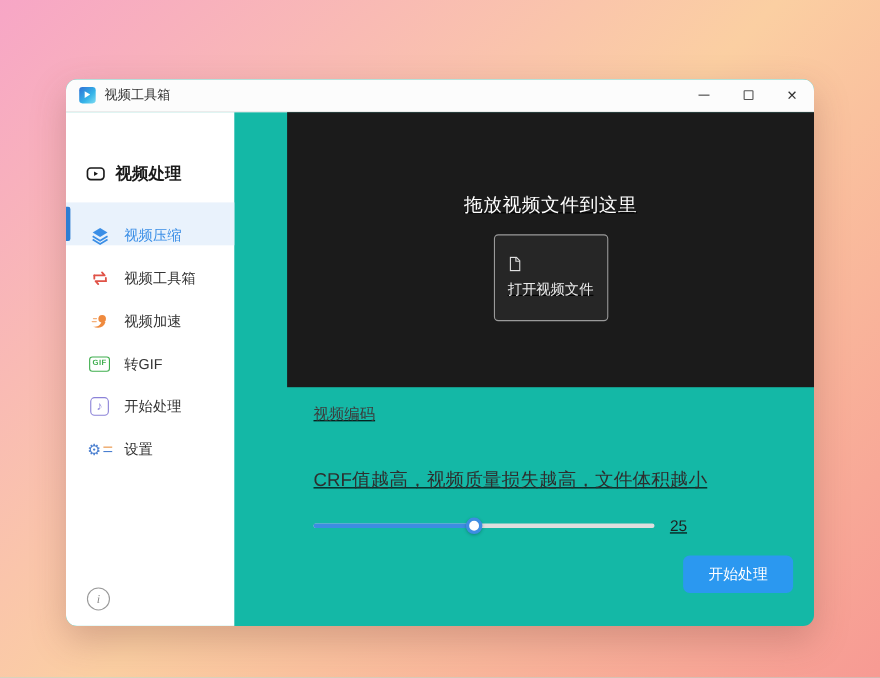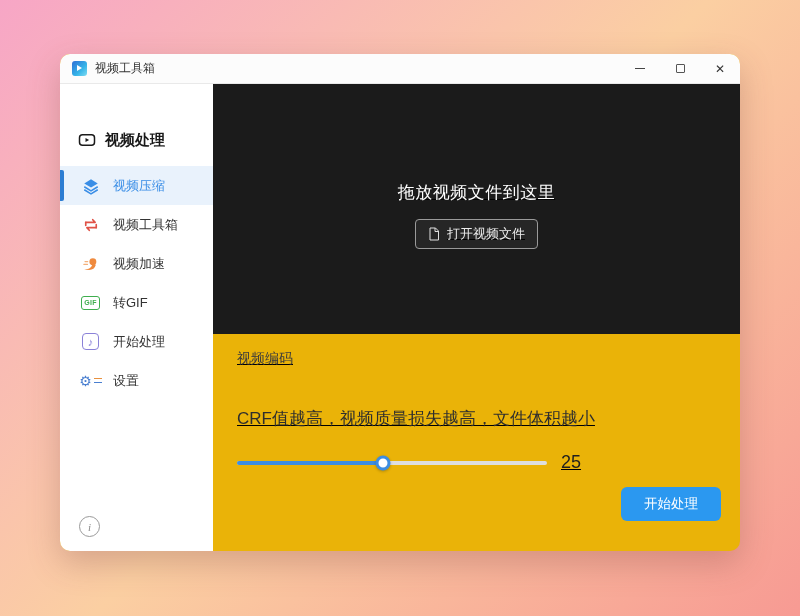--- a/index.html
+++ b/index.html
@@ -3,22 +3,22 @@
 <meta charset="utf-8">
 <style>
   * { margin:0; padding:0; box-sizing:border-box; }
   html,body { width:800px; height:616px; overflow:hidden; }
   body {
     font-family:"Liberation Sans","DejaVu Sans",sans-serif;
     background:linear-gradient(135deg,#f7a6c6 0%,#fbcfa2 50%,#f79a93 100%);
     position:relative;
   }
   .window {
-    position:absolute; left:60px; top:54px; width:680px; height:497px;
-    background:#eab308; border-radius:10px; overflow:hidden;
+    position:absolute; left:60px; top:72px; width:680px; height:497px;
+    background:#14b8a6; border-radius:10px; overflow:hidden;
     box-shadow:0 12px 32px rgba(120,60,60,.28);
     display:flex; flex-direction:column;
   }
   
   .titlebar {
     height:30px; flex:0 0 30px; background:#fcfcfc; display:flex; align-items:center;
     padding-left:12px; border-bottom:1px solid #e9e9e9;
   }
   .app-icon {
     width:15px; height:15px; border-radius:3px;
@@ -29,26 +29,26 @@
     content:""; position:absolute; left:5px; top:4px;
     border-left:5px solid #fff; border-top:3.5px solid transparent; border-bottom:3.5px solid transparent;
   }
   .win-title { font-size:12px; color:#333; margin-left:8px; }
   .tb-controls { margin-left:auto; display:flex; height:100%; }
   .tb-btn { width:40px; height:100%; display:flex; align-items:center; justify-content:center; color:#444; cursor:default; }
   .min-glyph { width:10px; height:0; border-top:1.4px solid #444; display:block; }
   .max-glyph { width:9px; height:9px; border:1.2px solid #555; border-radius:1px; display:block; }
   .close-glyph { font-size:12px; color:#333; }
   
-  .win-body { flex:1; display:flex; min-height:0; }
+  .win-body { flex:1; display:flex; min-height:0;gap:48px; }
   .sidebar { width:153px; flex:0 0 153px; background:#fff; position:relative; padding-top:42px; }
   .sb-header { display:flex; align-items:center; gap:9px; padding-left:17px; height:28px; margin-bottom:12px; }
   .sb-header-label { font-size:15px; font-weight:bold; color:#1a1a1a; }
   .sb-item {
-    height:39px; display:flex; align-items:center; gap:13px; padding-left:21px;
+    height:39px; display:flex; align-items:flex-end; gap:13px; padding-left:21px;
     font-size:13px; color:#333; position:relative; cursor:default;
   }
   .sb-item.selected { background:#e9f2fc; color:#3a8ee6; }
   .sb-item.selected::before {
     content:""; position:absolute; left:0; top:4px; bottom:4px; width:4px;
     background:#2d7dd2; border-radius:0 2px 2px 0;
   }
   .sb-icon { width:19px; height:19px; display:flex; align-items:center; justify-content:center; flex:0 0 19px; }
   .sb-icon svg { width:18px; height:18px; }
   .gif-badge {
@@ -70,42 +70,42 @@
     font-size:11px; font-family:"Liberation Serif",serif; font-style:italic; cursor:default;
   }
   
   .main { flex:1; display:flex; flex-direction:column; min-width:0;text-decoration:underline; }
   .dropzone {
     height:250px; flex:0 0 250px; background:#1b1b1b; display:flex; flex-direction:column;
     align-items:center; justify-content:center; gap:15px; padding-top:12px;
   }
   .dz-title { color:#fff; font-size:17px; letter-spacing:.5px; }
   .dz-open-btn {
-    display:flex; align-items:center; gap:7px; background:#262626; border:1px solid #9a9a9a;
-    border-radius:4px; color:#ececec; font-size:13px; padding:5px 12px; cursor:default;
+    display:flex; align-items:flex-start; gap:7px; background:#262626; border:1px solid #9a9a9a;
+    border-radius:4px; color:#ececec; font-size:13px; padding:19px 12px; cursor:default;flex-direction:column;
   }
   .dz-open-btn svg { width:12px; height:14px; }
   
   .settings { flex:1; position:relative; padding:16px 0 0 24px; }
   .enc-label { font-size:14px; color:#3c3c3c; }
   .radio-row { display:flex; gap:26px; margin:15px 0 0 18px; }
   .radio { display:flex; align-items:center; gap:6px; font-size:14px; color:#1f1f1f; cursor:default; }
   .rb { width:13px; height:13px; border-radius:50%; border:1.4px solid #666; background:#fff; position:relative; flex:0 0 13px; }
   .rb.checked { border-color:#222; }
   .rb.checked::after { content:""; position:absolute; left:2.4px; top:2.4px; width:6px; height:6px; border-radius:50%; background:#111; }
   .crf-desc { margin-top:39px; font-size:17px; color:#2e2e2e; }
   .slider-row { display:flex; align-items:center; margin-top:22px; }
   .slider-track { position:relative; width:310px; height:4px; background:#dedede; border-radius:2px; }
   .slider-fill { position:absolute; left:0; top:0; height:100%; background:#3d8de2; border-radius:2px; }
   .slider-thumb {
     position:absolute; top:50%; width:15px; height:15px; border-radius:50%;
     background:#fff; border:3px solid #3d8de2; transform:translate(-50%,-50%);
     box-shadow:0 1px 3px rgba(0,0,0,.25); cursor:default;
   }
-  .slider-value { margin-left:14px; font-size:18px; color:#1f1f1f; }
+  .slider-value { margin-left:14px; font-size:14px; color:#1f1f1f; }
   .scale-row { position:relative; width:326px; height:16px; margin-top:11px; font-size:12.5px; color:#4a4a4a; }
   .scale-min { position:absolute; left:0; }
   .scale-mid { position:absolute; left:150px; transform:translateX(-50%); }
   .scale-max { position:absolute; right:0; }
   .start-btn {
     position:absolute; right:19px; bottom:30px; background:#2b98f0; color:#fff;
     border:none; border-radius:6px; font-size:13.5px; padding:8px 23px; cursor:default;
     font-family:inherit;
   }
 </style>

